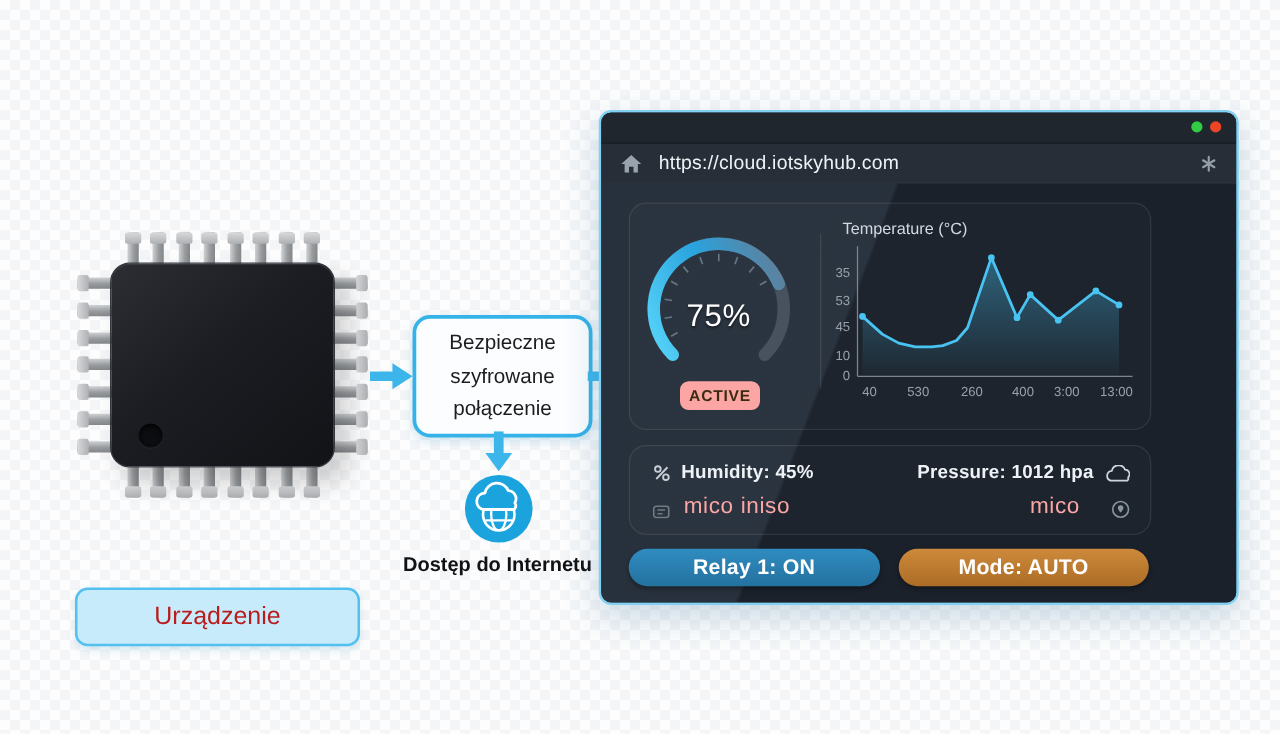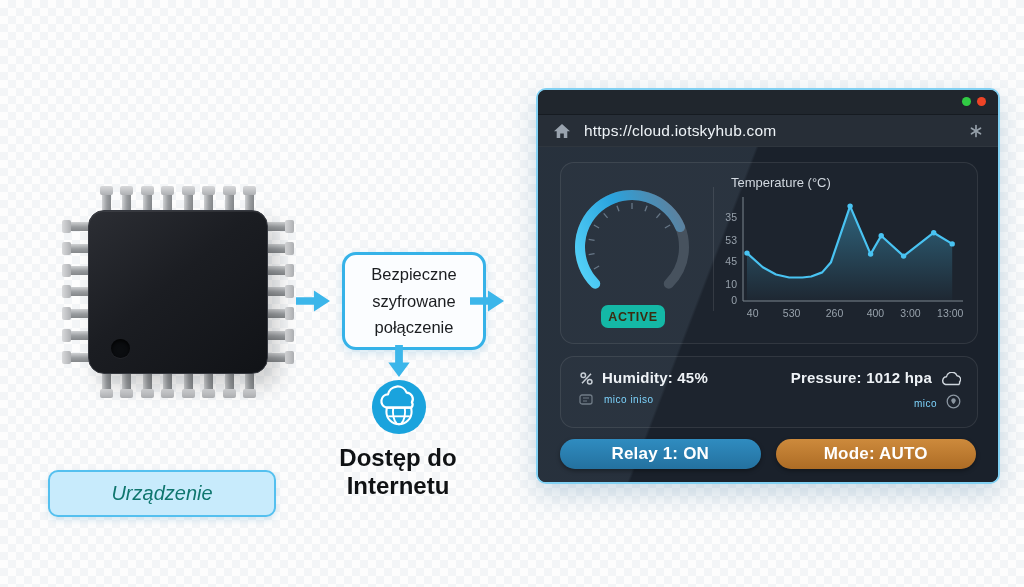--- a/index.html
+++ b/index.html
@@ -29,44 +29,44 @@
   .pins-left .pin-h::before{left:0;}
   .pins-right .pin-h::before{right:0;}
   .chip-body{position:absolute;inset:24px 26px;border-radius:16px;
     background:linear-gradient(140deg,#2c2e34 0%,#1b1d22 45%,#111317 100%);
     border:1px solid #35383f;box-shadow:10px 12px 20px rgba(0,0,0,0.18), inset 0 1px 0 rgba(255,255,255,0.08);
     display:flex;align-items:center;justify-content:center;}
   .chip-url{color:#f4f5f6;font-size:15.5px;letter-spacing:0.2px;}
   .chip-dot{position:absolute;left:22px;bottom:15px;width:19px;height:19px;border-radius:50%;
     background:#0b0d10;box-shadow:inset 0 2px 4px rgba(0,0,0,0.9),0 1px 1px rgba(255,255,255,0.05);}
 
-  .device-label{position:absolute;left:48px;top:470px;width:224px;height:43px;
+  .device-label{position:absolute;left:60px;top:470px;width:224px;height:43px;
     background:#c8ebfc;border:2px solid #54c0ef;border-radius:10px;
     box-shadow:0 3px 6px rgba(100,170,210,0.25);
     display:flex;align-items:center;justify-content:center;
-    font-size:20px;color:#0f766e;font-style:italic;}
+    font-size:20px;color:#b91c1c;}
 
   
   .secure-box{position:absolute;left:330px;top:252px;width:138px;height:92px;
     background:#fbfdff;border:3px solid #35b2e8;border-radius:14px;
     box-shadow:0 3px 8px rgba(90,170,215,0.25);
     display:flex;flex-direction:column;align-items:center;justify-content:center;
-    font-size:16.5px;color:#1b1d20;line-height:1.6;margin-left:12px;}
+    font-size:16.5px;color:#1b1d20;line-height:1.6;}
   .arrow{position:absolute;}
   .arrow1{left:296px;top:290px;}
   .arrow2{left:470px;top:290px;}
   .arrow3{left:388px;top:345px;}
   .cloud-icon{position:absolute;left:371px;top:379px;}
   .internet-label{position:absolute;left:293px;top:444px;width:210px;text-align:center;
-    font-size:24px;font-weight:600;color:#101214;}
+    font-size:16px;font-weight:600;color:#101214;}
 
   
-  .window{position:absolute;left:536px;top:88px;width:460px;height:392px;border-radius:10px;
+  .window{position:absolute;left:479px;top:88px;width:460px;height:392px;border-radius:10px;
     border:2px solid #82d1f3;background:#1a222c;overflow:hidden;
-    box-shadow:0 10px 26px rgba(60,120,160,0.25);}
+    box-shadow:0 10px 26px rgba(60,120,160,0.25);padding-left:48px;}
   .titlebar{position:absolute;left:0;right:0;top:0;height:24px;background:#20262d;
     border-bottom:1px solid #161b21;}
   .wdot{position:absolute;top:7px;width:9px;height:9px;border-radius:50%;}
   .wdot-green{right:27px;}
   .wdot-red{right:12px;}
   .urlbar{position:absolute;left:0;right:0;top:25px;height:32px;background:#272e37;
     display:flex;align-items:center;padding:0 15px;box-sizing:border-box;gap:13px;
     border-bottom:1px solid rgba(255,255,255,0.04);}
   .url-text{flex:1;color:#eef3f7;font-size:15.5px;letter-spacing:0.2px;}
   .dash{position:absolute;left:0;right:0;top:57px;bottom:0;background:#1a212b;}
@@ -86,23 +86,23 @@
     font-size:12.5px;font-weight:700;color:#3b2c10;letter-spacing:0.6px;}
   .divider{position:absolute;left:152px;top:24px;width:1px;height:124px;background:rgba(255,255,255,0.10);}
   .chart-area{position:absolute;left:158px;top:0;width:250px;height:178px;text-align:right;}
   .chart-title{position:absolute;left:12px;top:12px;font-size:13px;color:#d2d9e0;}
   .chart-svg{position:absolute;left:0;top:32px;width:250px;height:140px;font-family:"Liberation Sans",sans-serif;}
 
   .sens-row{position:absolute;display:flex;align-items:flex-end;gap:8px;}
   .hum1{left:18px;top:12px;}
   .hum2{left:18px;top:37px;gap:11px;}
   .pres1{right:16px;top:12px;}
-  .pres2{right:16px;top:37px;gap:9px;}
+  .pres2{right:16px;top:37px;gap:25px;}
   .sens-main{font-size:15px;font-weight:600;color:#eef2f6;letter-spacing:0.2px;}
-  .sens-sub{font-size:10px;color:#7dd3fc;letter-spacing:0.5px;}
+  .sens-sub{font-size:18px;color:#fca5a5;letter-spacing:0.5px;}
 
   .relays{position:absolute;left:22px;top:292px;width:416px;display:flex;gap:15px;}
   .pill{flex:1;height:30px;border:none;border-radius:16px;color:#ffffff;
     font-family:inherit;font-size:17px;font-weight:700;letter-spacing:0.2px;
     display:flex;align-items:center;justify-content:center;cursor:pointer;
     box-shadow:0 2px 4px rgba(0,0,0,0.35);}
 </style>
 </head>
 <body>
 
@@ -221,21 +221,22 @@
             <line x1="27.577305385536093" y1="70.59863075134335" x2="21.668458867462846" y2="71.64051981734494" stroke="#8fa3b6" stroke-width="1.3" opacity="0.6"></line>
             <line x1="27.577305385536093" y1="57.40136924865664" x2="21.668458867462846" y2="56.35948018265506" stroke="#8fa3b6" stroke-width="1.3" opacity="0.6"></line>
             <line x1="32.09103465619133" y1="45" x2="26.8948822334847" y2="42" stroke="#8fa3b6" stroke-width="1.3" opacity="0.6"></line>
             <line x1="40.5740708319115" y1="34.89031116147884" x2="36.71734517379227" y2="30.294044502764976" stroke="#8fa3b6" stroke-width="1.3" opacity="0.6"></line>
             <line x1="52.003234553624566" y1="28.29168041013549" x2="49.95111369367055" y2="22.653524685420038" stroke="#8fa3b6" stroke-width="1.3" opacity="0.6"></line>
             <line x1="65" y1="26" x2="64.99999999999999" y2="20" stroke="#8fa3b6" stroke-width="1.3" opacity="0.6"></line>
             <line x1="77.99676544637539" y1="28.291680410135477" x2="80.0488863063294" y2="22.653524685420024" stroke="#8fa3b6" stroke-width="1.3" opacity="0.6"></line>
             <line x1="89.42592916808849" y1="34.890311161478834" x2="93.28265482620773" y2="30.29404450276496" stroke="#8fa3b6" stroke-width="1.3" opacity="0.6"></line>
             <line x1="97.90896534380866" y1="44.999999999999986" x2="103.10511776651529" y2="41.99999999999998" stroke="#8fa3b6" stroke-width="1.3" opacity="0.6"></line>
           </svg>
-        <div class="active-badge" style="background: #14b8a6;">ACTIVE</div>
+        <div class="gauge-value">75%</div>
+        <div class="active-badge" style="background: #fca5a5;">ACTIVE</div>
         <div class="divider"></div>
         <div class="chart-area">
           <div class="chart-title">Temperature (°C)</div>
           <svg class="chart-svg" viewBox="0 0 250 140">
               <defs>
                 <linearGradient id="ag" x1="0" y1="0" x2="0" y2="1">
                   <stop offset="0%" stop-color="rgba(73,195,242,0.40)"></stop>
                   <stop offset="100%" stop-color="rgba(73,195,242,0.02)"></stop>
                 </linearGradient>
               </defs>

